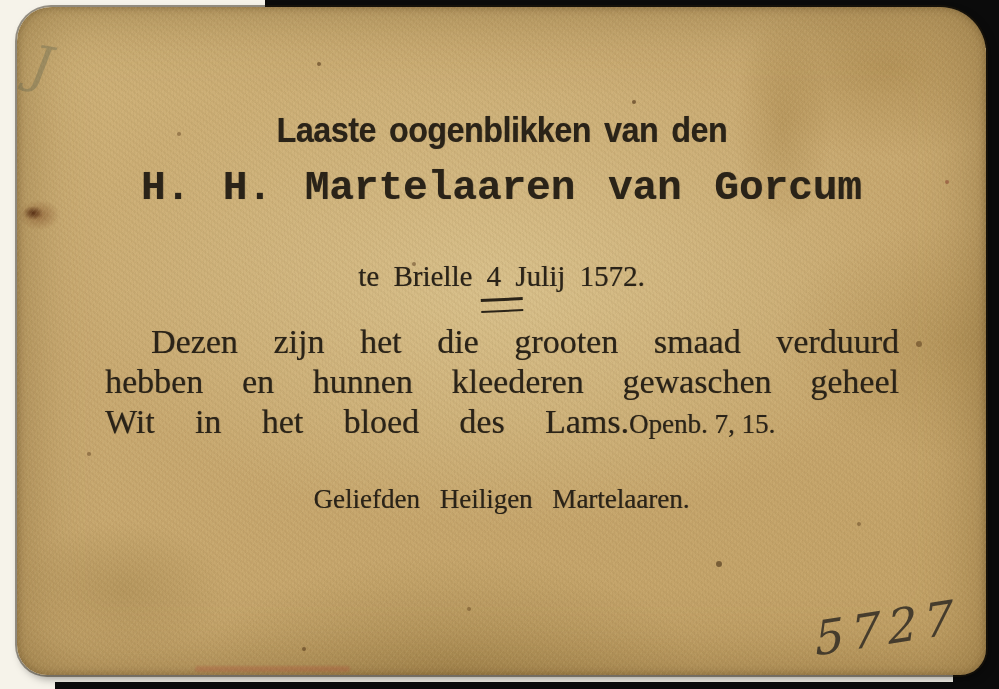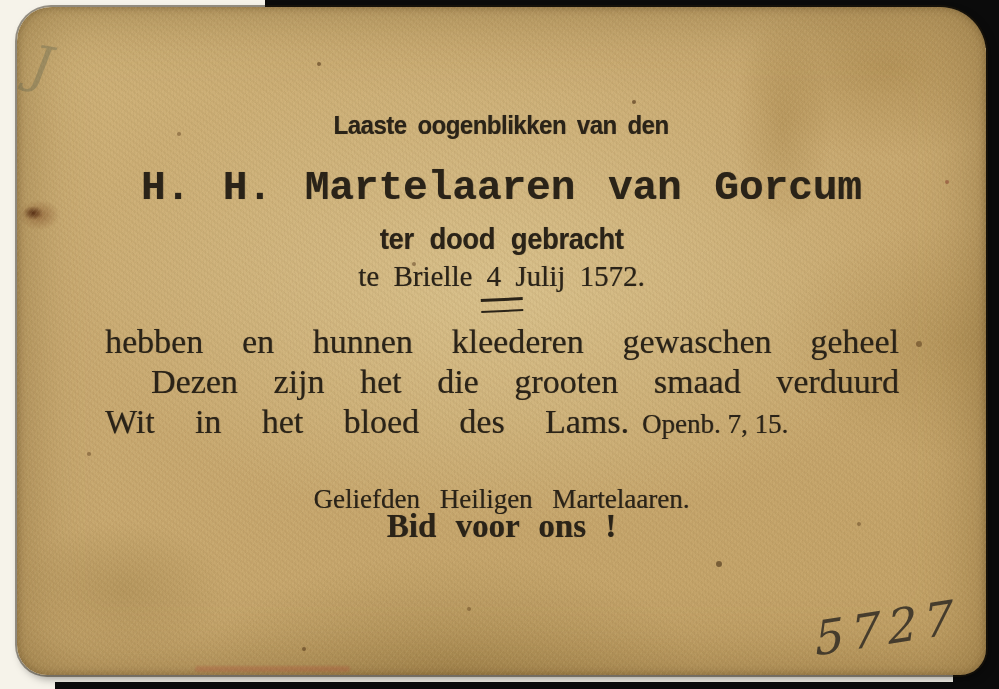--- a/index.html
+++ b/index.html
@@ -67,40 +67,40 @@
     position: absolute; left: 178px; top: 659px; width: 155px; height: 6px;
     background: rgba(176,60,48,0.22); filter: blur(1px); border-radius: 3px; pointer-events: none;
   }
 
   
   .content { position: absolute; inset: 0; color: #2a2318; text-align: center; }
   .content > div { position: absolute; left: 0; right: 0; }
   .ink { text-shadow: 0.4px 0.4px 0.7px rgba(42,35,24,0.55); }
 
   .title1 { top: 104px; font-family: "Liberation Sans", sans-serif; font-weight: bold;
-            font-size: 26px; line-height: 1.1; word-spacing: 5px; letter-spacing: -0.5px; }
+            font-size: 35px; line-height: 1.1; word-spacing: 5px; letter-spacing: -0.5px; }
   .title1 span { display: inline-block; transform: scaleX(0.92); }
   .title2 { top: 159px; font-weight: bold; font-size: 41px; line-height: 1.1; word-spacing: 8px; font-family: Liberation Mono, monospace; }
   .sub1   { top: 216px; font-family: "Liberation Sans", sans-serif; font-weight: bold;
             font-size: 29px; word-spacing: 9px; letter-spacing: -0.3px; }
   .sub1 span { display: inline-block; transform: scaleX(0.94); }
   .sub2   { top: 253px; font-size: 29px; word-spacing: 7px; }
 
   .divider { top: 291px; }
   .divider .rule {
     display: inline-block; width: 42px; height: 9px;
     border-top: 3px solid #2a2318; border-bottom: 2px solid #2a2318;
     transform: rotate(-2.5deg);
   }
 
   .para { top: 315px; left: 88px !important; right: 0 !important; width: 794px;
           font-size: 34px; line-height: 40px; text-align: left; }
   .para .jline { text-align: justify; text-align-last: justify; }
   .para .indent { text-indent: 46px; }
-  .line3 { display: flex; align-items: baseline; gap: 13px; }
+  .line3 { display: flex; align-items: baseline; }
   .lams { width: 524px; text-align: justify; text-align-last: justify; }
   .citation { font-size: 27px; white-space: nowrap; }
 
   .closing1 { top: 477px; font-size: 27px; word-spacing: 13px; }
   .closing2 { top: 501px; font-size: 33px; font-weight: bold; word-spacing: 11px; }
 
   
   .hand-number {
     position: absolute; top: 593px; right: 24px;
     font-family: "DejaVu Serif", serif; font-style: italic;
@@ -129,37 +129,33 @@
     <div class="specks"></div>
     <div class="red-smear"></div>
 
     <div class="hand-mark">J</div>
 
     <div class="content">
       <div class="title1 ink">
         <span>Laaste oogenblikken van den</span>
       </div>
       <div class="title2 ink">H. H. Martelaaren van Gorcum</div>
-      <div class="sub1 ink">
-        <span>ter dood gebracht</span>
-      </div>
       <div class="sub2 ink">te Brielle 4 Julij 1572.</div>
 
       <div class="divider">
         <span class="rule"></span>
       </div>
 
       <div class="para ink">
+        <div class="jline indent">Dezen zijn het die grooten smaad verduurd</div>
         <div class="jline">hebben en hunnen kleederen gewaschen geheel</div>
-        <div class="jline indent">Dezen zijn het die grooten smaad verduurd</div>
         <div class="line3">
           <span class="lams">Wit in het bloed des Lams.</span>
           <span class="citation">Openb. 7, 15.</span>
         </div>
       </div>
 
       <div class="closing1 ink">Geliefden Heiligen Martelaaren.</div>
-      <div class="closing2 ink">Bid voor ons !</div>
     </div>
 
     <div class="hand-number">5727</div>
   </div>
 </div>
 
 </body></html>

